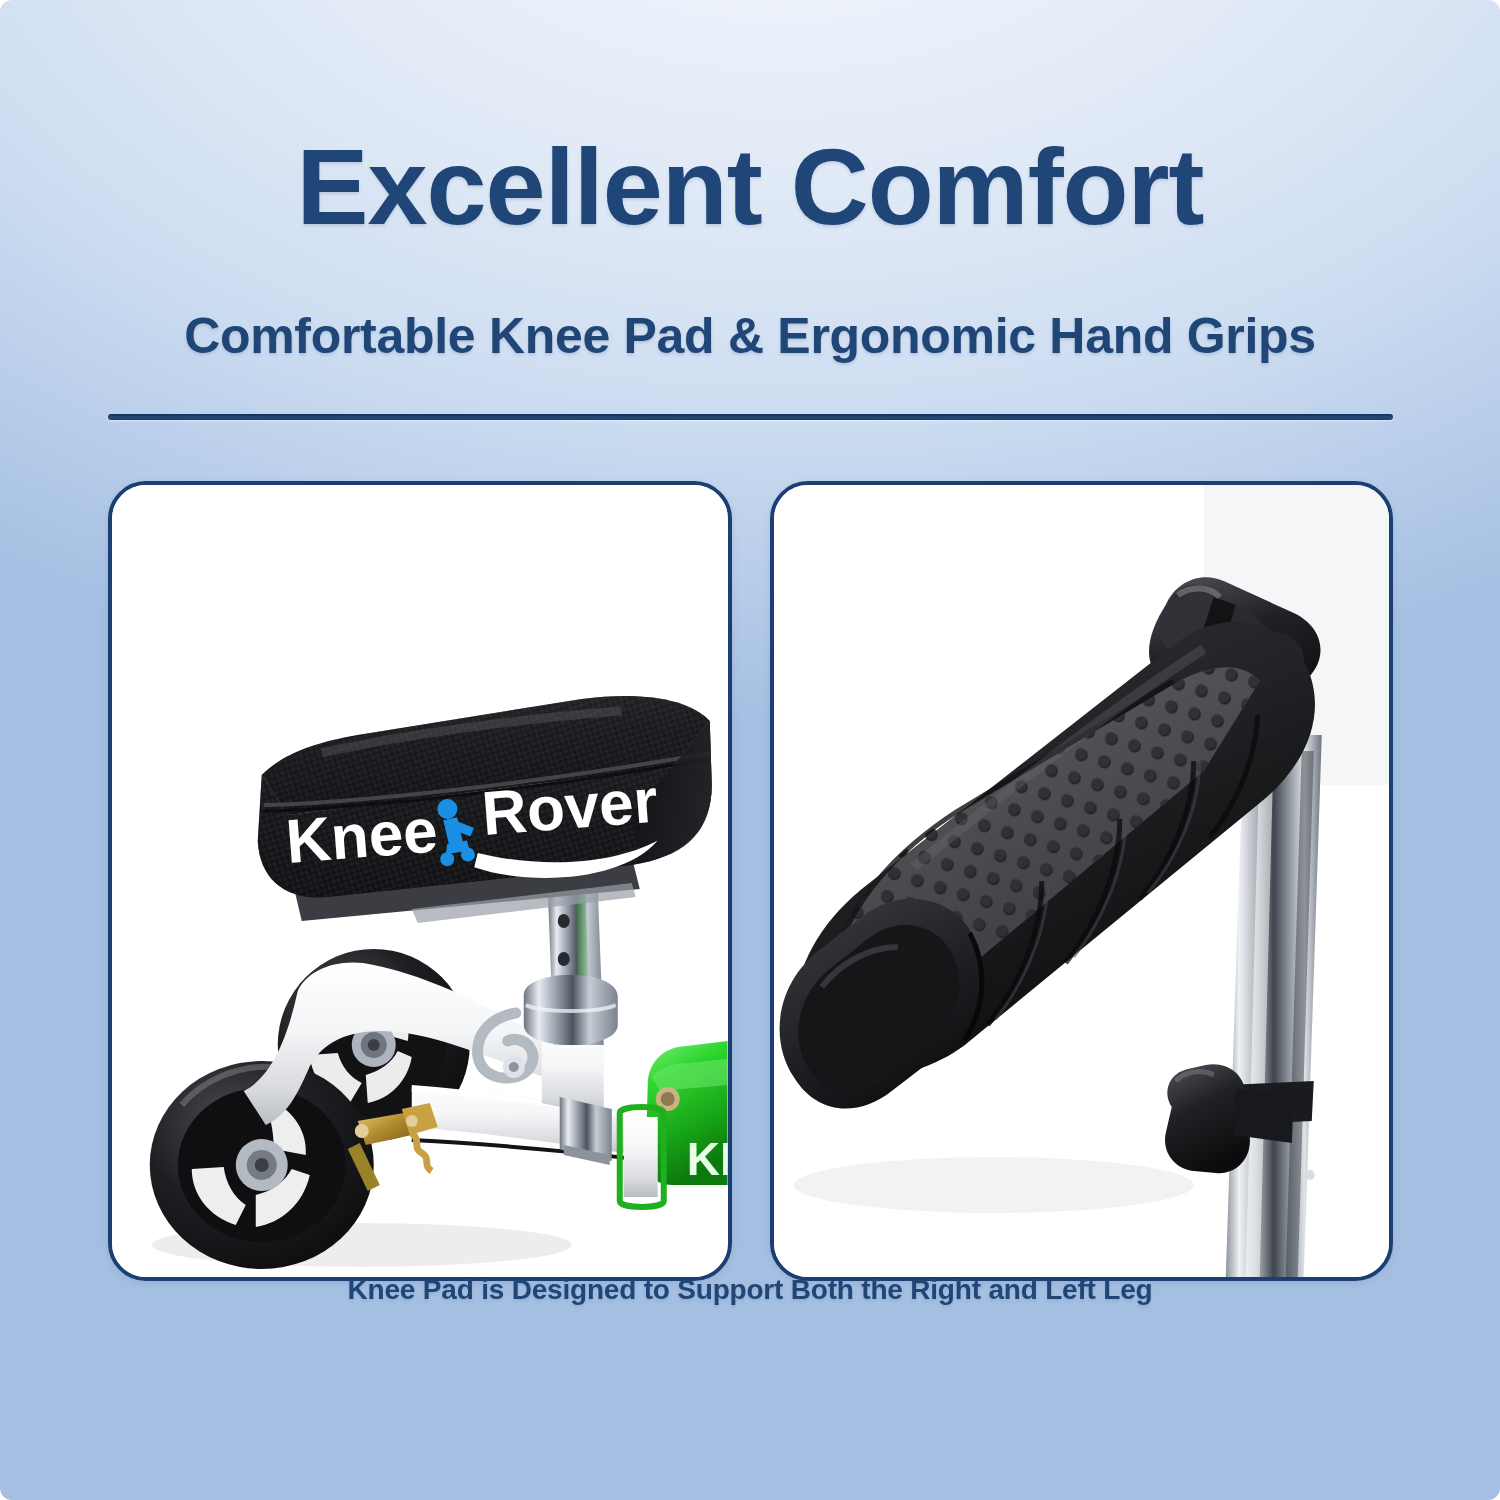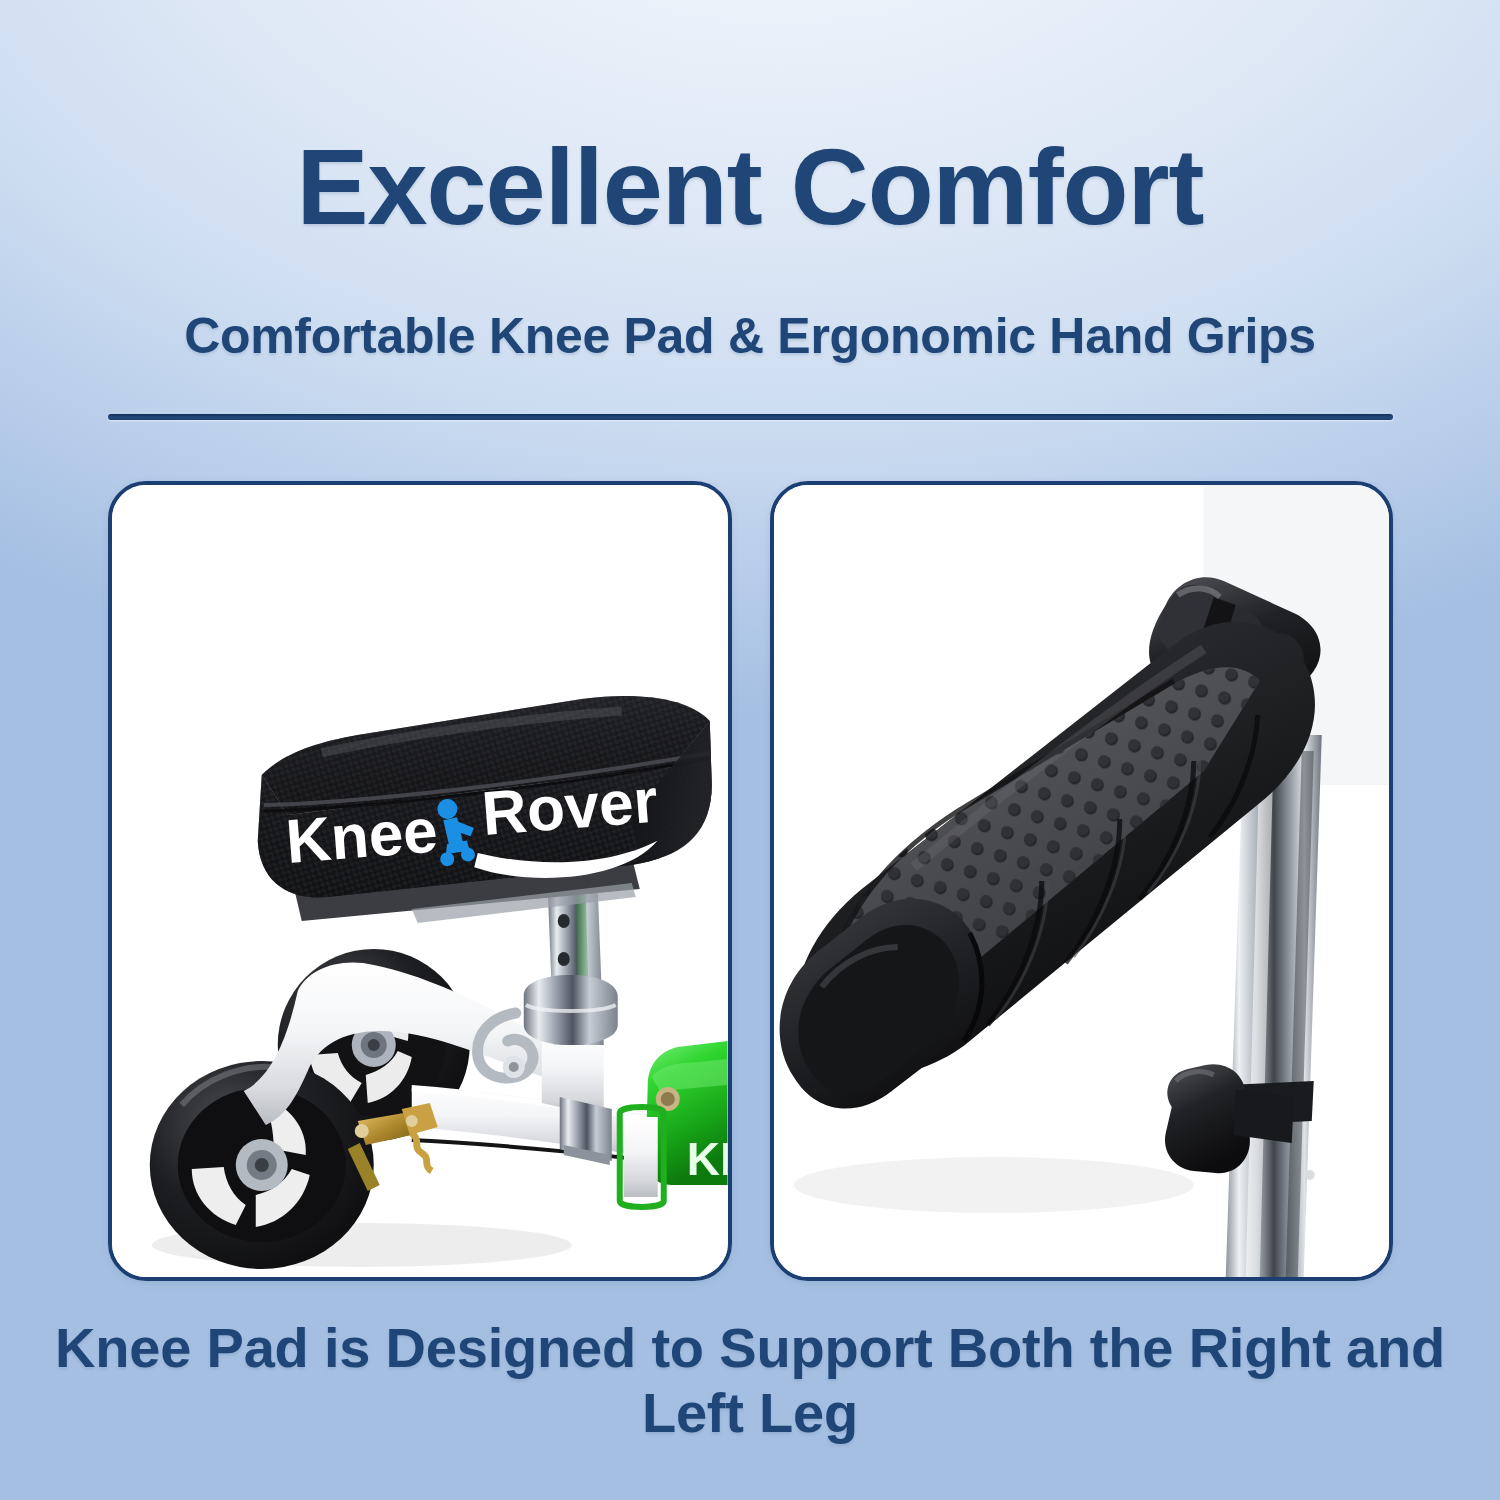--- a/index.html
+++ b/index.html
@@ -12,20 +12,21 @@
   }
 
   .infographic {
     position: relative;
     width: 1500px;
     height: 1500px;
     background:
       radial-gradient(ellipse 1400px 900px at 52% -12%,
         #f3f6fc 0%, #eaf0f9 24%, #dde7f5 46%, #cdddf1 66%, #b8cdea 84%, #a4bfe2 100%);
     overflow: hidden;
+    border-radius: 12px;
   }
 
   
   .header {
     position: absolute;
     top: 0; left: 0;
     width: 1500px;
     padding-top: 130px;
     text-align: center;
   }
@@ -85,25 +86,25 @@
     position: absolute;
     inset: 0;
     overflow: hidden;
   }
 
   .photo svg { display: block; width: 100%; height: 100%; }
 
   
   .footer-caption {
     position: absolute;
-    top: 1315px;
+    top: 1274px;
     left: 0;
     width: 1500px;
     text-align: center;
-    font-size: 56px;
+    font-size: 28px;
     font-weight: bold;
     color: #1f4677;
     letter-spacing: -0.2px;
     text-shadow: 0 2px 3px rgba(110,135,170,0.30);
   }
 </style>
 </head>
 <body>
 
 <div class="infographic">

